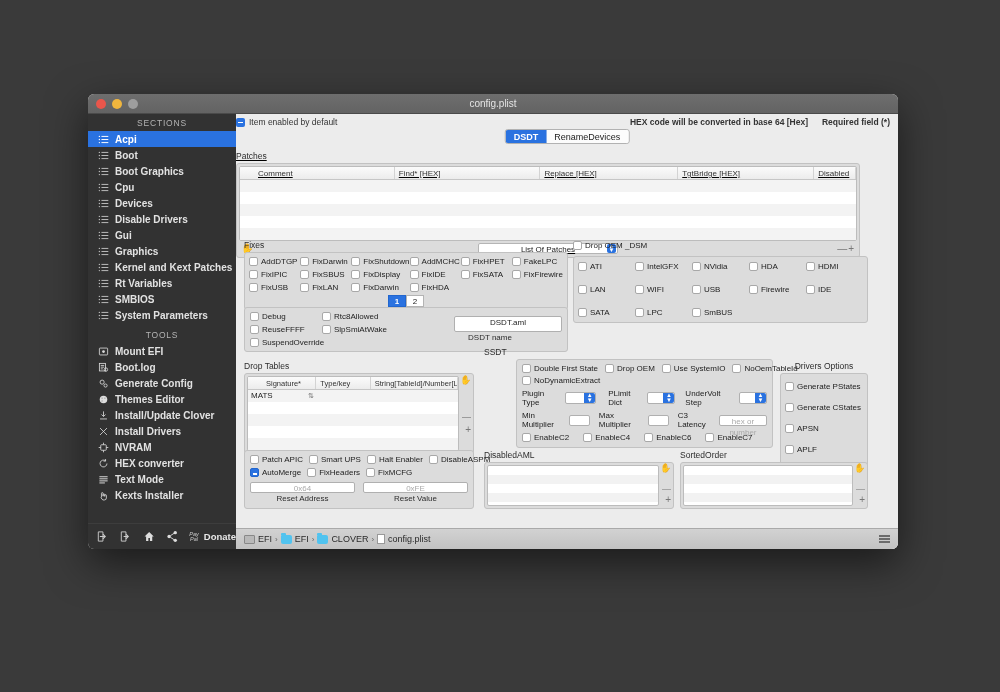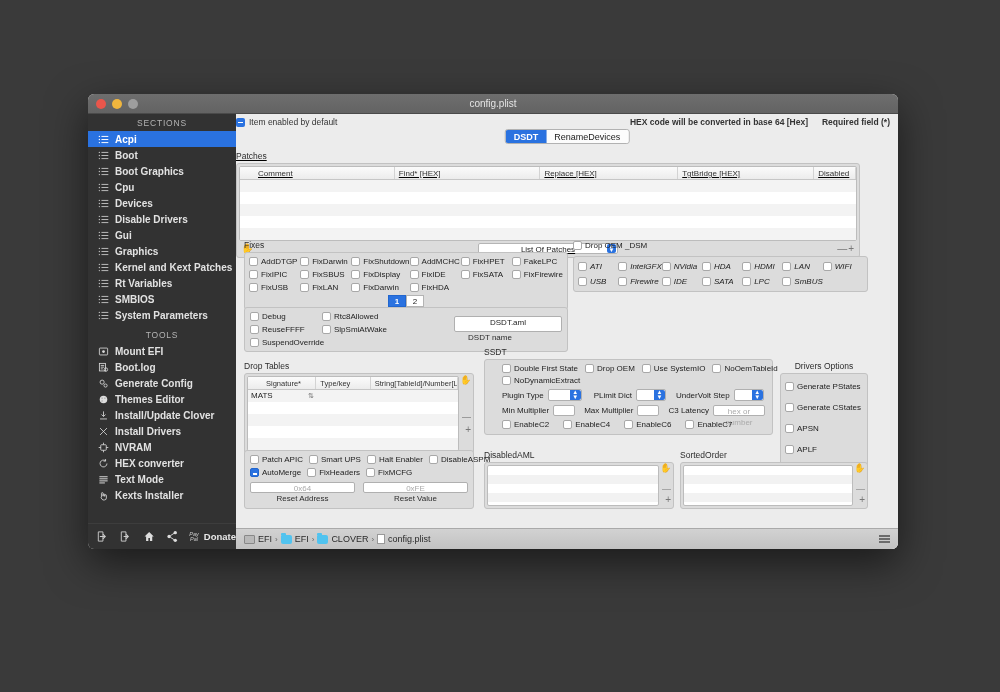--- a/index.html
+++ b/index.html
@@ -596,21 +596,21 @@
         </div>
 
         <div class="grp" style="left:337px;top:88px;width:295px;">
           <div style="margin-bottom:2px;">
             <span class="cb">
               <span class="box"></span>
                 <span>Drop OEM _DSM</span>
             </span>
           </div>
           <div class="panel" style="padding:5px 4px;">
-            <div style="display:grid;grid-template-columns:repeat(7,1fr);row-gap:6px;font-style:italic;" id="dsm-grid">
+            <div style="display:grid;grid-template-columns:repeat(5,1fr);row-gap:14px;" id="dsm-grid">
                 <span class="cb">
                   <span class="box"></span>
                   <span>ATI</span>
                 </span>
                 <span class="cb">
                   <span class="box"></span>
                   <span>IntelGFX</span>
                 </span>
                 <span class="cb">
                   <span class="box"></span>
@@ -711,21 +711,21 @@
               <div class="tr"></div>
             </div>
             <div style="position:absolute;right:1px;top:1px;font-size:9px;color:#777;">✋</div>
             <div style="position:absolute;right:2px;top:38px;font-size:9px;color:#777;">—</div>
             <div style="position:absolute;right:2px;top:50px;font-size:10px;color:#777;">+</div>
           </div>
         </div>
 
         <div class="grp" style="left:248px;top:199px;width:289px;">
           <div class="grp-label">SSDT</div>
-          <div class="panel" style="padding:4px 5px 5px 17px;">
+          <div class="panel" style="padding:4px 5px 5px 5px;margin-left:32px;">
             <div style="display:flex;gap:7px;margin-bottom:3px;" id="ssdt-r1">
                 <span class="cb">
                   <span class="box"></span>
                   <span>Double First State</span>
                 </span>
                 <span class="cb">
                   <span class="box"></span>
                   <span>Drop OEM</span>
                 </span>
                 <span class="cb">

